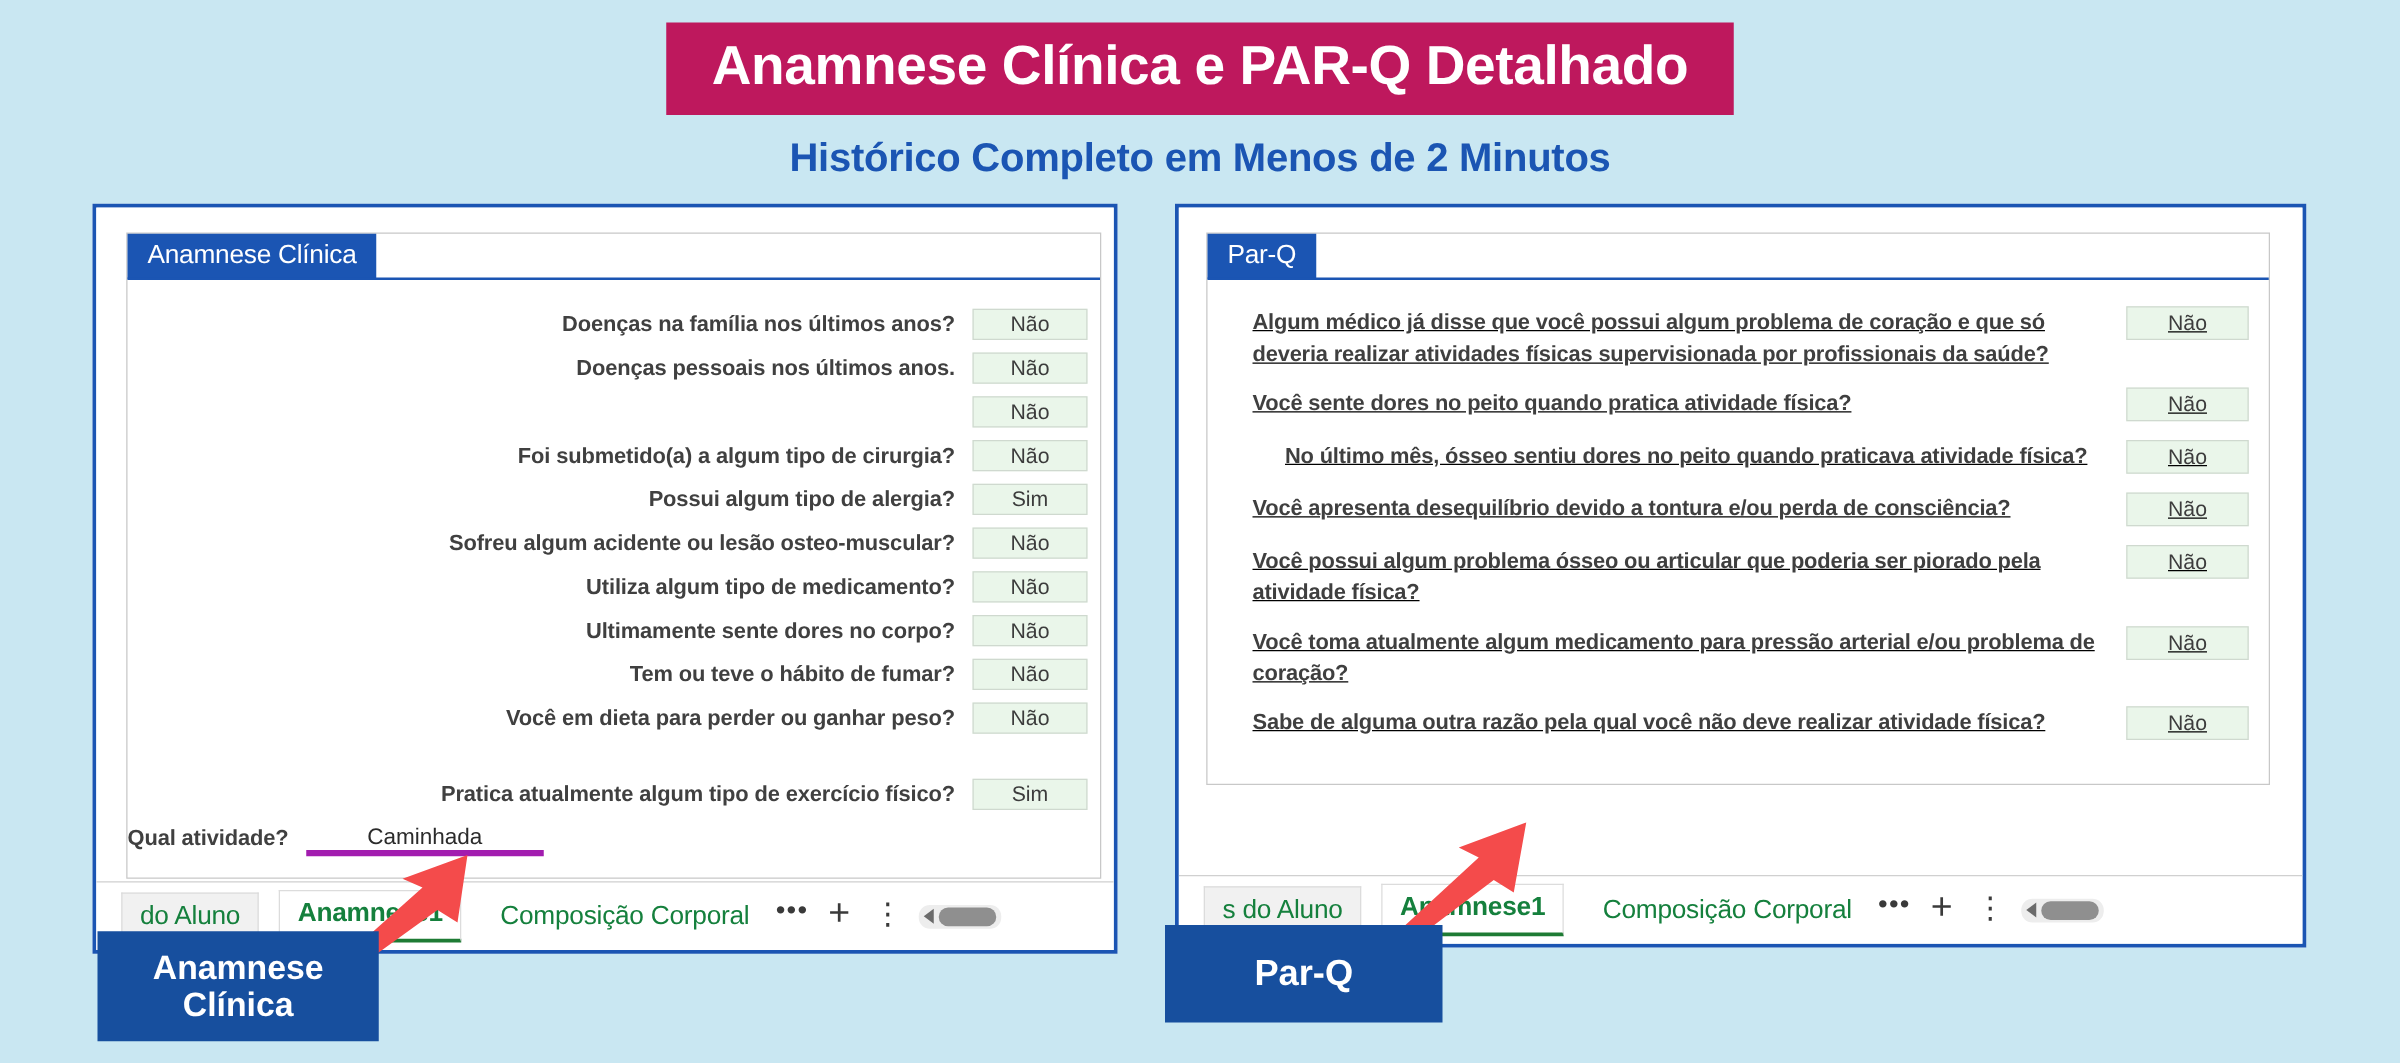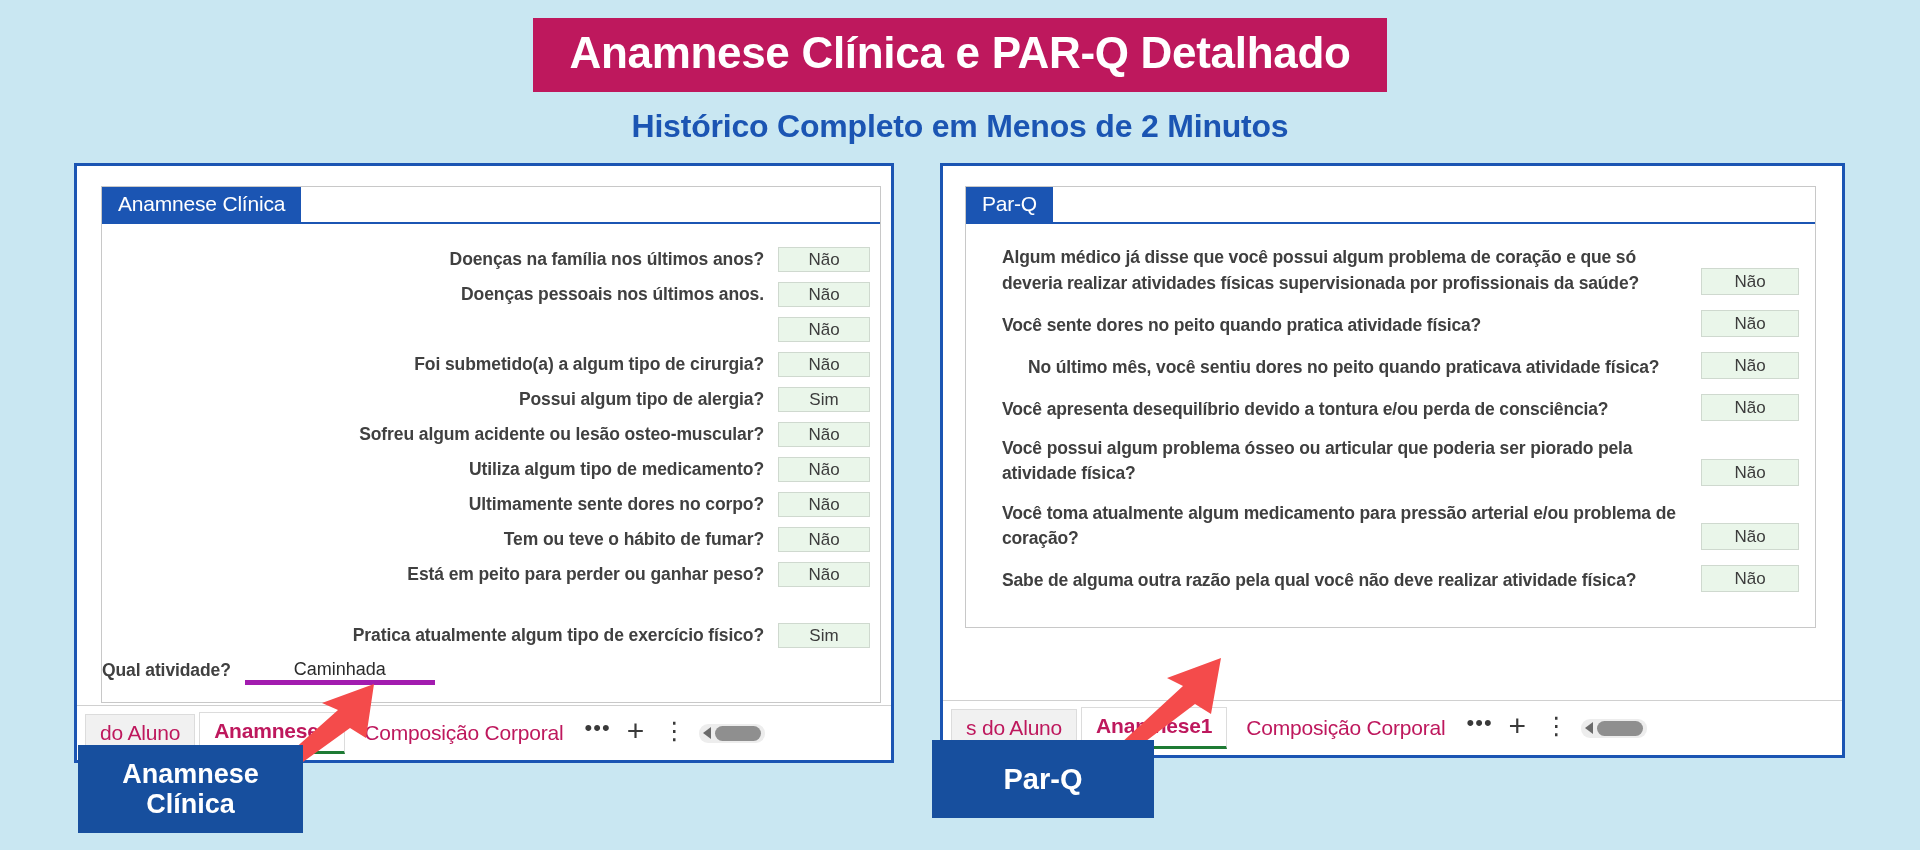--- a/index.html
+++ b/index.html
@@ -134,22 +134,22 @@
     border-bottom: 5px solid #a21caf;
   }
 
   
   #right-rows {
     position: absolute;
     left: 36px; right: 16px; top: 58px;
   }
   .pq-row {
     display: flex;
-    align-items: flex-end;
     margin-bottom: 14px;
+    text-decoration: underline;
   }
   .pq-text {
     flex: 1;
     font-size: 17.5px;
     font-weight: bold;
     color: #3f3f3f;
     line-height: 1.45;
     letter-spacing: -0.15px;
     padding-right: 22px;
   }
@@ -173,28 +173,29 @@
     left: 0; right: 0; bottom: 0;
     height: 55px;
     background: #ffffff;
     border-top: 1px solid #d0d0d0;
     display: flex;
     align-items: center;
     padding-left: 8px;
   }
   .sheet-tab {
     font-size: 21px;
-    color: #be185d;
+    color: #15803d;
     padding: 6px 14px 8px 14px;
     background: #f1f1f1;
     border: 1px solid #dcdcdc;
     border-bottom: none;
     margin-right: 4px;
     white-space: nowrap;
     letter-spacing: -0.2px;
+    margin-left: 12px;
   }
   .sheet-tab.active {
     background: #ffffff;
     font-weight: bold;
     border-bottom: 3px solid #1e7b34;
   }
   .sheet-tab.plain { background: #ffffff; border-color: transparent; }
   .tab-ellipsis {
     font-size: 22px; color: #3a3a3a;
     padding: 0 8px 10px 2px; letter-spacing: 1px;
@@ -283,21 +284,21 @@
             </div>
             <div class="q-row">
               <div class="q-label">Ultimamente sente dores no corpo?</div>
               <div class="answer-box">Não</div>
             </div>
             <div class="q-row">
               <div class="q-label">Tem ou teve o hábito de fumar?</div>
               <div class="answer-box">Não</div>
             </div>
             <div class="q-row">
-              <div class="q-label">Está em peito para perder ou ganhar peso?</div>
+              <div class="q-label">Você em dieta para perder ou ganhar peso?</div>
               <div class="answer-box">Não</div>
             </div>
             <div class="q-row spacer"></div>
             <div class="q-row">
               <div class="q-label">Pratica atualmente algum tipo de exercício físico?</div>
               <div class="answer-box">Sim</div>
             </div>
             <div class="text-row">
               <div class="q-label">Qual atividade?</div>
               <div class="text-value">Caminhada</div>
@@ -327,21 +328,21 @@
         <div id="right-rows">
             <div class="pq-row">
               <div class="pq-text">Algum médico já disse que você possui algum problema de coração e que só deveria realizar atividades físicas supervisionada por profissionais da saúde?</div>
               <div class="pq-answer">Não</div>
             </div>
             <div class="pq-row">
               <div class="pq-text">Você sente dores no peito quando pratica atividade física?</div>
               <div class="pq-answer">Não</div>
             </div>
             <div class="pq-row">
-              <div class="pq-text indent">No último mês, você sentiu dores no peito quando praticava atividade física?</div>
+              <div class="pq-text indent">No último mês, ósseo sentiu dores no peito quando praticava atividade física?</div>
               <div class="pq-answer">Não</div>
             </div>
             <div class="pq-row">
               <div class="pq-text">Você apresenta desequilíbrio devido a tontura e/ou perda de consciência?</div>
               <div class="pq-answer">Não</div>
             </div>
             <div class="pq-row">
               <div class="pq-text">Você possui algum problema ósseo ou articular que poderia ser piorado pela atividade física?</div>
               <div class="pq-answer">Não</div>
             </div>

